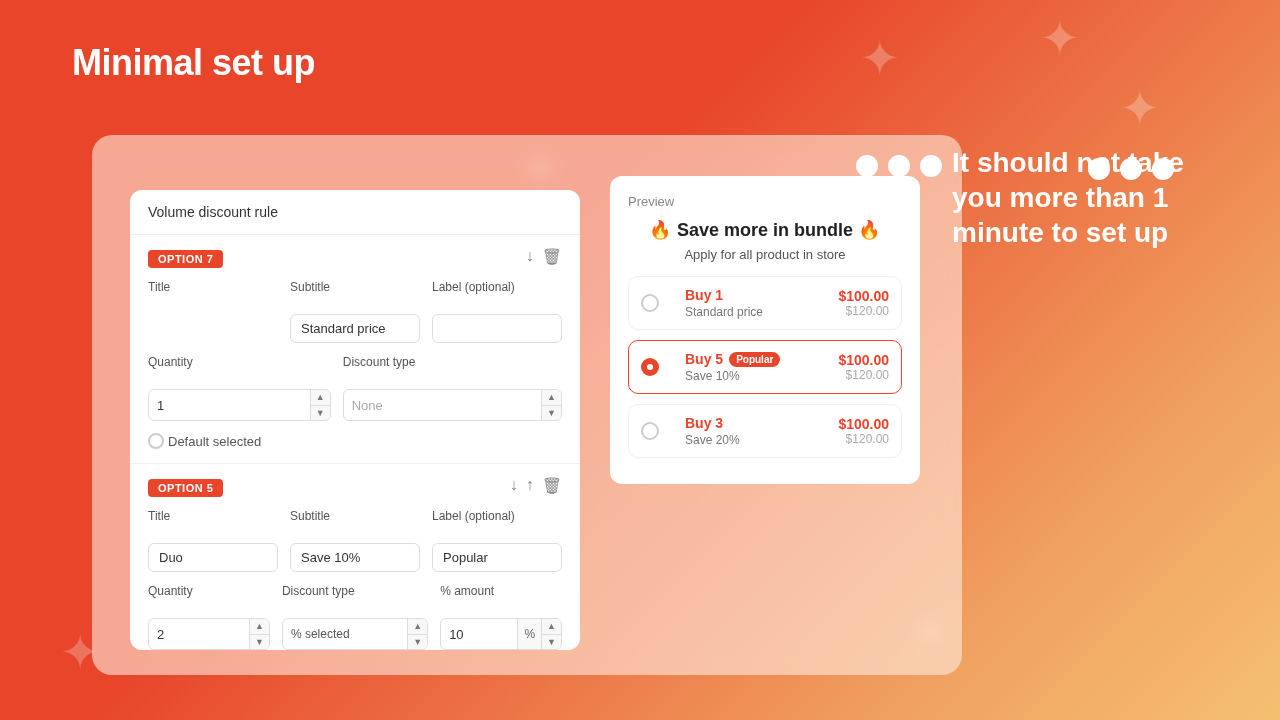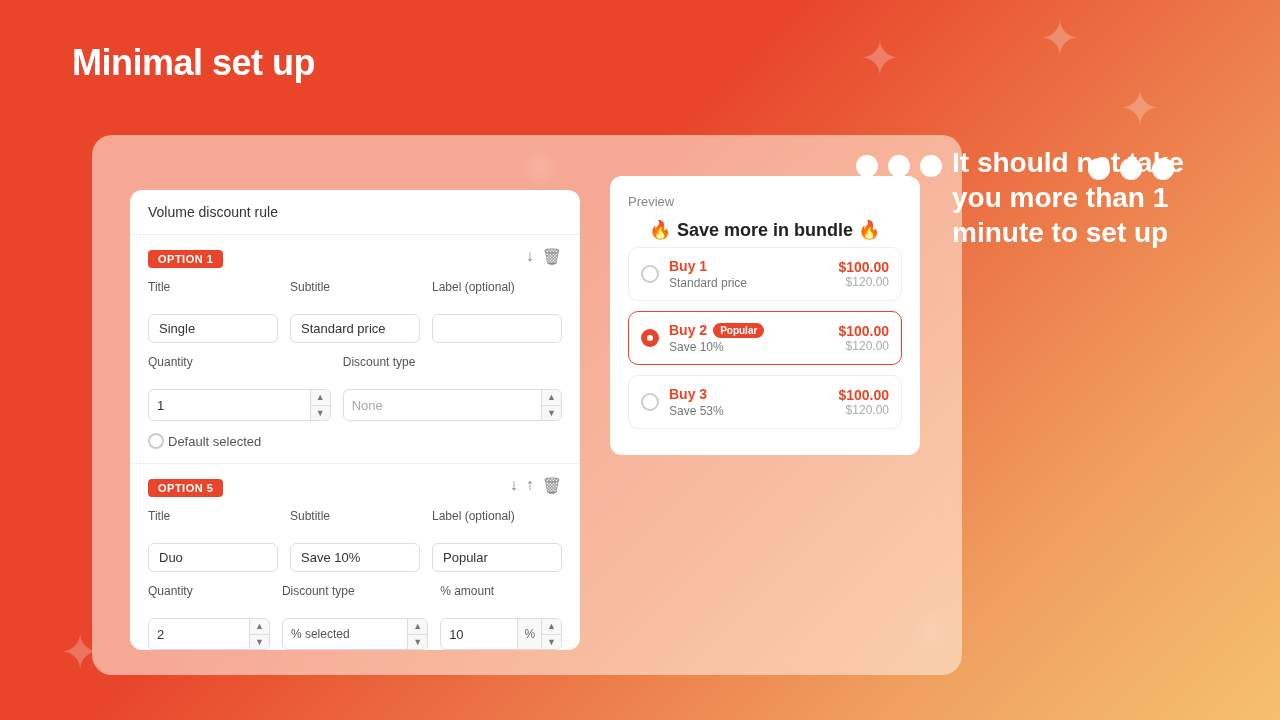--- a/index.html
+++ b/index.html
@@ -290,21 +290,21 @@
       margin-bottom: 14px;
     }
 
     .bundle-option {
       border: 1.5px solid #eee;
       border-radius: 10px;
       padding: 10px 12px;
       margin-bottom: 10px;
       display: flex;
       align-items: center;
-      gap: 10px;
+      gap: 26px;
       cursor: pointer;
     }
 
     .bundle-option.selected {
       border-color: #e8452a;
     }
 
     .bundle-radio {
       width: 18px;
       height: 18px;
@@ -423,31 +423,30 @@
   <div class="dot"></div>
   <div class="dot"></div>
   <div class="dot"></div>
 </div>
 
 <div class="left-panel">
   <div class="panel-header">Volume discount rule</div>
 
   <div class="option-section">
     <div class="clearfix">
-      <span class="option-badge">OPTION 1</span>
+      <span class="option-badge">OPTION 7</span>
       <div class="option-actions">
         <span class="action-icon" title="Move down">↓</span>
         <span class="action-icon" title="Delete">🗑</span>
       </div>
     </div>
 
     <div class="field-row">
       <div class="field-group title">
         <label class="field-label">Title</label>
-        <input class="field-input" type="text" value="Single" style="">
       </div>
       <div class="field-group subtitle">
         <label class="field-label">Subtitle</label>
         <input class="field-input" type="text" value="Standard price" style="">
       </div>
       <div class="field-group label">
         <label class="field-label">Label (optional)</label>
         <input class="field-input" type="text" style="">
       </div>
     </div>
@@ -543,57 +542,58 @@
     <div class="default-row">
       <div class="radio-circle checked"></div>
       <span class="default-label">Default selected</span>
     </div>
   </div>
 </div>
 
 <div class="right-panel">
   <div class="preview-label">Preview</div>
   <div class="preview-title">🔥 Save more in bundle 🔥</div>
+  <div class="preview-subtitle">Apply for all product in store</div>
 
   <div class="bundle-option">
     <div class="bundle-radio"></div>
     <div class="bundle-info">
       <div class="bundle-name-row">
         <span class="bundle-name">Buy 1</span>
       </div>
       <div class="bundle-desc">Standard price</div>
     </div>
     <div class="bundle-price-col">
       <div class="bundle-price">$100.00</div>
       <div class="bundle-orig-price">$120.00</div>
     </div>
   </div>
 
   <div class="bundle-option selected">
     <div class="bundle-radio selected"></div>
     <div class="bundle-info">
       <div class="bundle-name-row">
-        <span class="bundle-name">Buy 2</span>
+        <span class="bundle-name">Buy 5</span>
         <span class="popular-badge">Popular</span>
       </div>
       <div class="bundle-desc">Save 10%</div>
     </div>
     <div class="bundle-price-col">
       <div class="bundle-price">$100.00</div>
       <div class="bundle-orig-price">$120.00</div>
     </div>
   </div>
 
   <div class="bundle-option">
     <div class="bundle-radio"></div>
     <div class="bundle-info">
       <div class="bundle-name-row">
         <span class="bundle-name">Buy 3</span>
       </div>
-      <div class="bundle-desc">Save 53%</div>
+      <div class="bundle-desc">Save 20%</div>
     </div>
     <div class="bundle-price-col">
       <div class="bundle-price">$100.00</div>
       <div class="bundle-orig-price">$120.00</div>
     </div>
   </div>
 </div>
 
 <div class="right-text">It should not take you more than 1 minute to set up</div>
 

